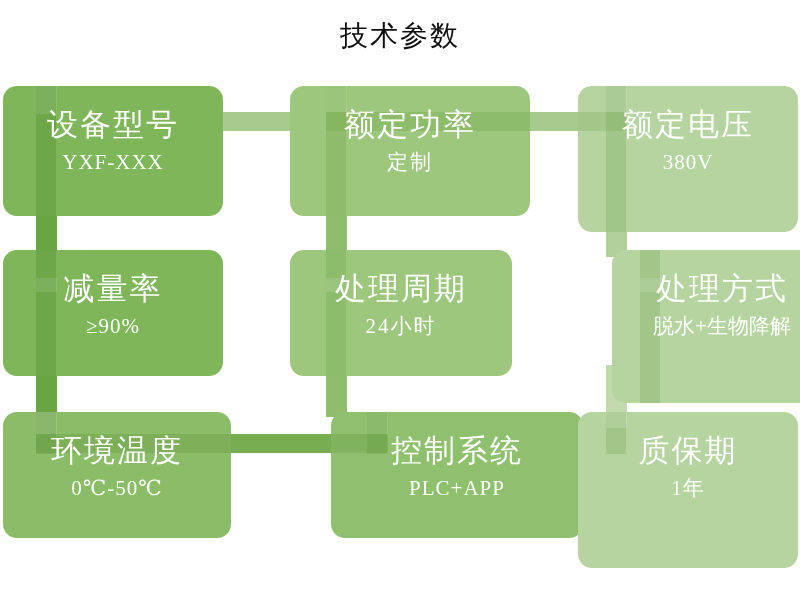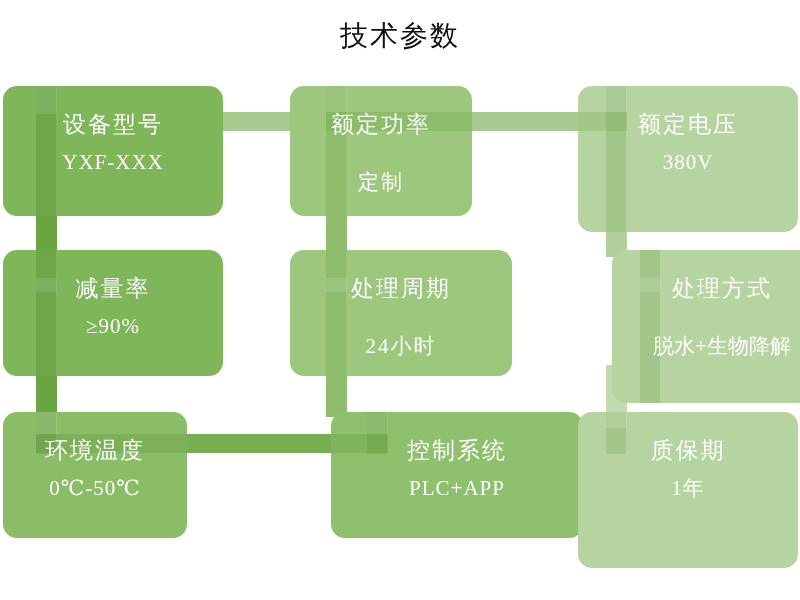--- a/index.html
+++ b/index.html
@@ -52,21 +52,21 @@
     border-radius: 14px;
     overflow: hidden;
   }
   .card-label {
     position: absolute;
     left: 0;
     right: 0;
     top: 24px;
     text-align: center;
     color: #ffffff;
-    font-size: 23px;
+    font-size: 31px;
     line-height: 30px;
     letter-spacing: 2px;
     white-space: nowrap;
     z-index: 6;
     text-shadow: 0 0 1px rgba(0,0,0,0.05);
   }
   .card-value {
     position: absolute;
     left: -22px;
     right: -22px;
@@ -74,21 +74,20 @@
     text-align: center;
     color: #ffffff;
     font-size: 21px;
     line-height: 28px;
     letter-spacing: 1px;
     white-space: nowrap;
     z-index: 6;
   }
   .card-value.cjk {
     letter-spacing: 2px;
-    margin-top: 20px;
   }
 
   
   .card-strip {
     position: absolute;
     top: 0;
     bottom: 0;
     width: 20px;
     z-index: 2;
   }
@@ -131,21 +130,21 @@
 
   <div class="card" style="left:3px; top:86px; width:220px; height:130px; background:#7fb65a; z-index:4;">
     <div class="card-inner">
       <div class="card-strip" style="left:33px; background:rgba(74,131,40,0.30);"></div>
       <div class="card-notch" style="left:33px; top:0px; width:21px; height:28px; background:rgba(255,255,255,0.10);"></div>
     </div>
     <div class="card-label">设备型号</div>
     <div class="card-value">YXF-XXX</div>
   </div>
 
-  <div class="card" style="left:290px; top:86px; width:182px; height:130px; background:#9cc77c; z-index:4;">
+  <div class="card" style="left:290px; top:86px; width:240px; height:130px; background:#9cc77c; z-index:4;">
     <div class="card-inner">
       <div class="card-strip" style="left:36px; background:rgba(108,163,72,0.30);"></div>
       <div class="card-hstrip" style="top:26px; left:36px; right:-1px; background:rgba(120,173,81,0.40);"></div>
       <div class="card-notch" style="left:36px; top:0px; width:21px; height:26px; background:rgba(255,255,255,0.12);"></div>
     </div>
     <div class="card-label">额定功率</div>
     <div class="card-value cjk">定制</div>
   </div>
 
   <div class="card" style="left:578px; top:86px; width:220px; height:146px; background:#b5d4a0; z-index:4;">
@@ -178,21 +177,21 @@
 
   <div class="card" style="left:612px; top:250px; width:220px; height:153px; background:#b5d4a0; z-index:4;">
     <div class="card-inner">
       <div class="card-strip" style="left:28px; background:rgba(110,160,78,0.26);"></div>
       <div class="card-notch" style="left:28px; top:28px; width:21px; height:14px; background:rgba(255,255,255,0.12);"></div>
     </div>
     <div class="card-label">处理方式</div>
     <div class="card-value cjk" style="font-size:21px; letter-spacing:0px;">脱水+生物降解</div>
   </div>
 
-  <div class="card" style="left:3px; top:412px; width:184px; height:126px; background:#8bbd68; z-index:4;">
+  <div class="card" style="left:3px; top:412px; width:228px; height:126px; background:#8bbd68; z-index:4;">
     <div class="card-inner">
       <div class="card-strip" style="left:33px; top:0; height:42px; bottom:auto; background:rgba(74,131,40,0.26);"></div>
       <div class="card-hstrip" style="top:22px; left:33px; right:-1px; background:rgba(96,150,58,0.32);"></div>
       <div class="card-notch" style="left:33px; top:0px; width:21px; height:22px; background:rgba(255,255,255,0.12);"></div>
     </div>
     <div class="card-label">环境温度</div>
     <div class="card-value">0℃-50℃</div>
   </div>
 
   <div class="card" style="left:290px; top:412px; width:252px; height:126px; background:#8fc06d; z-index:4;margin-left:41px;">

